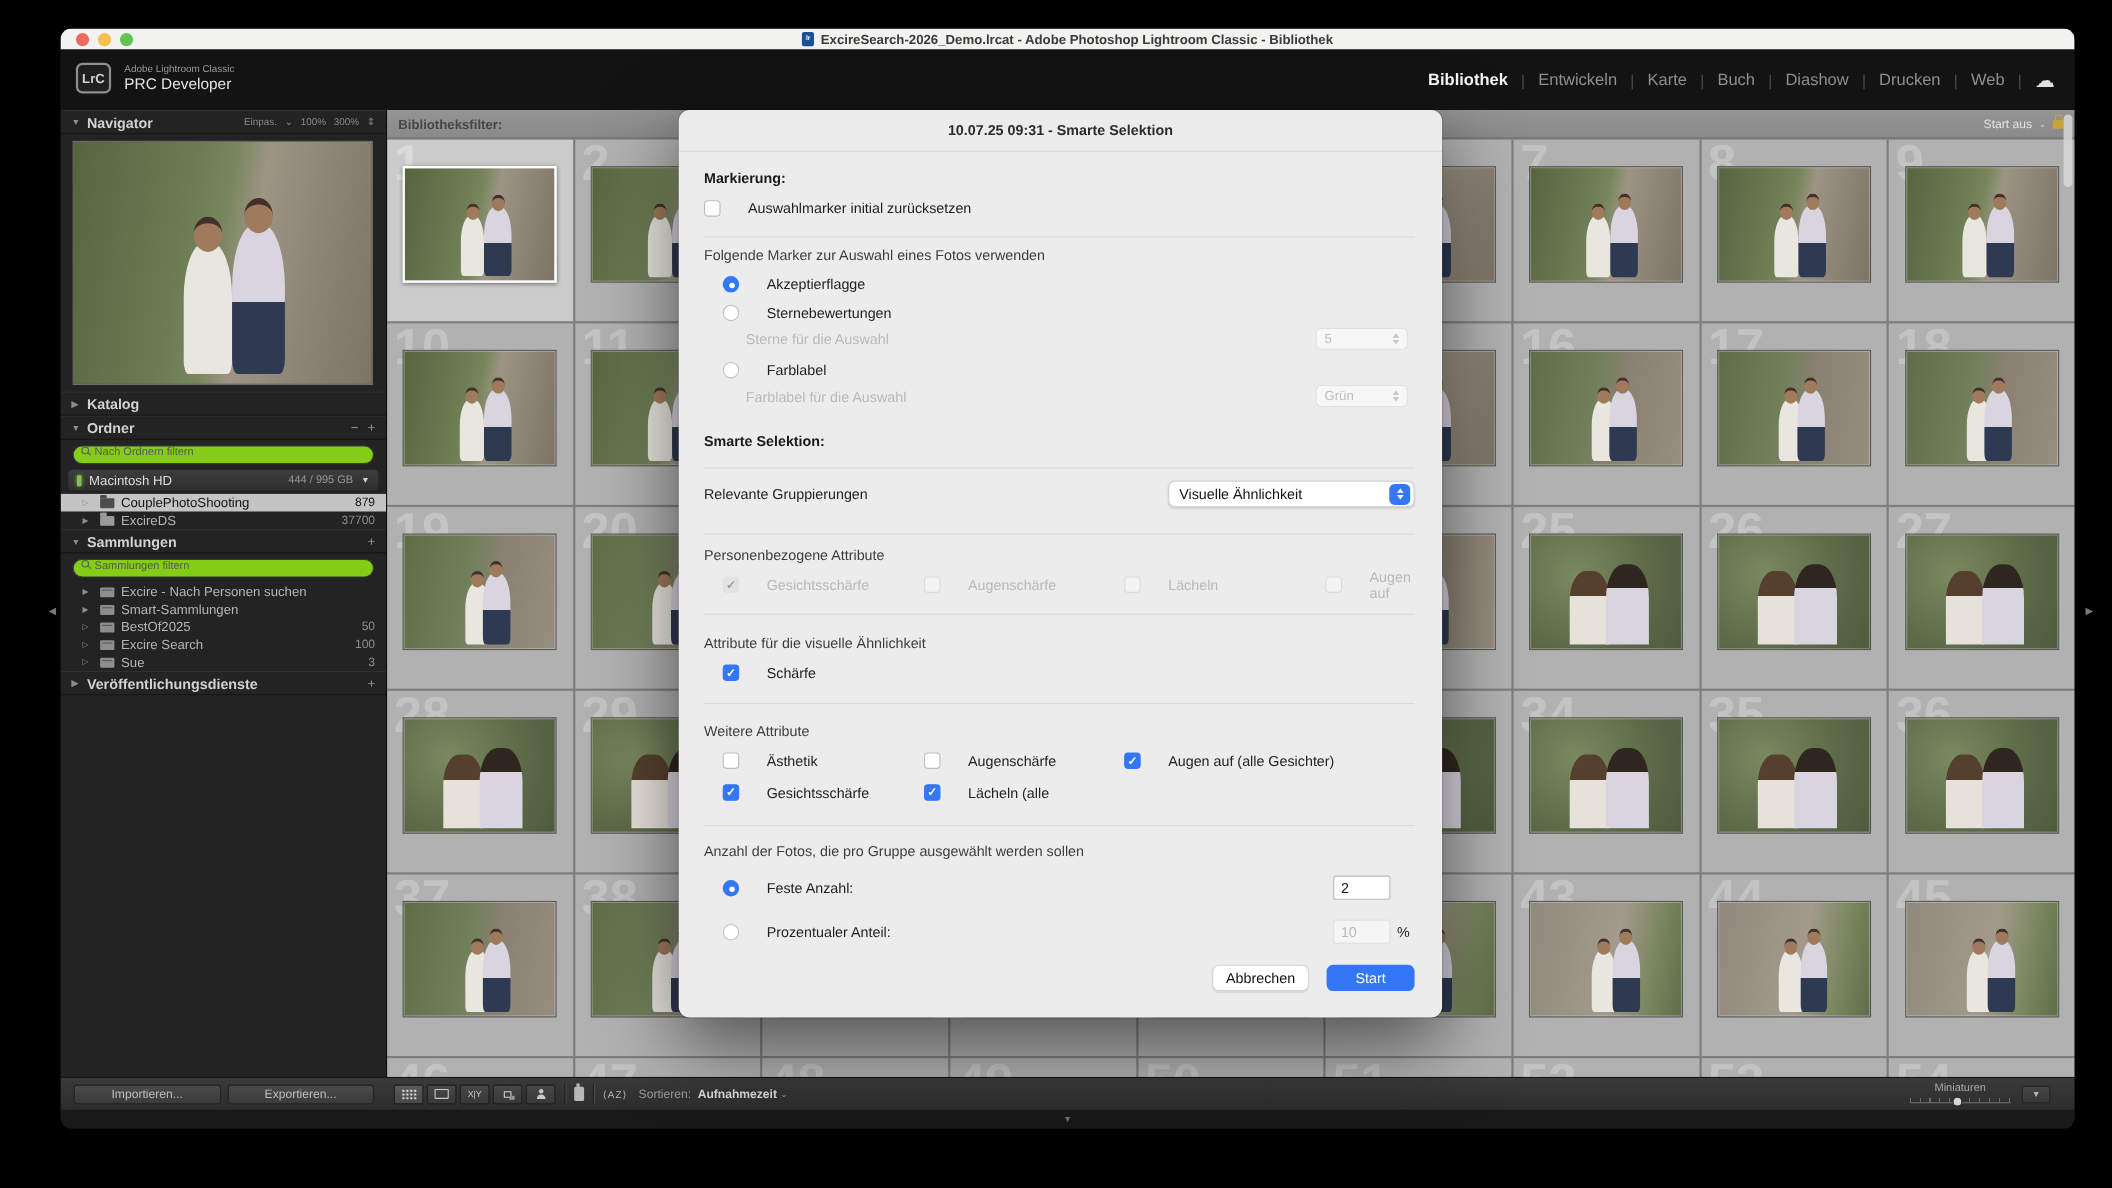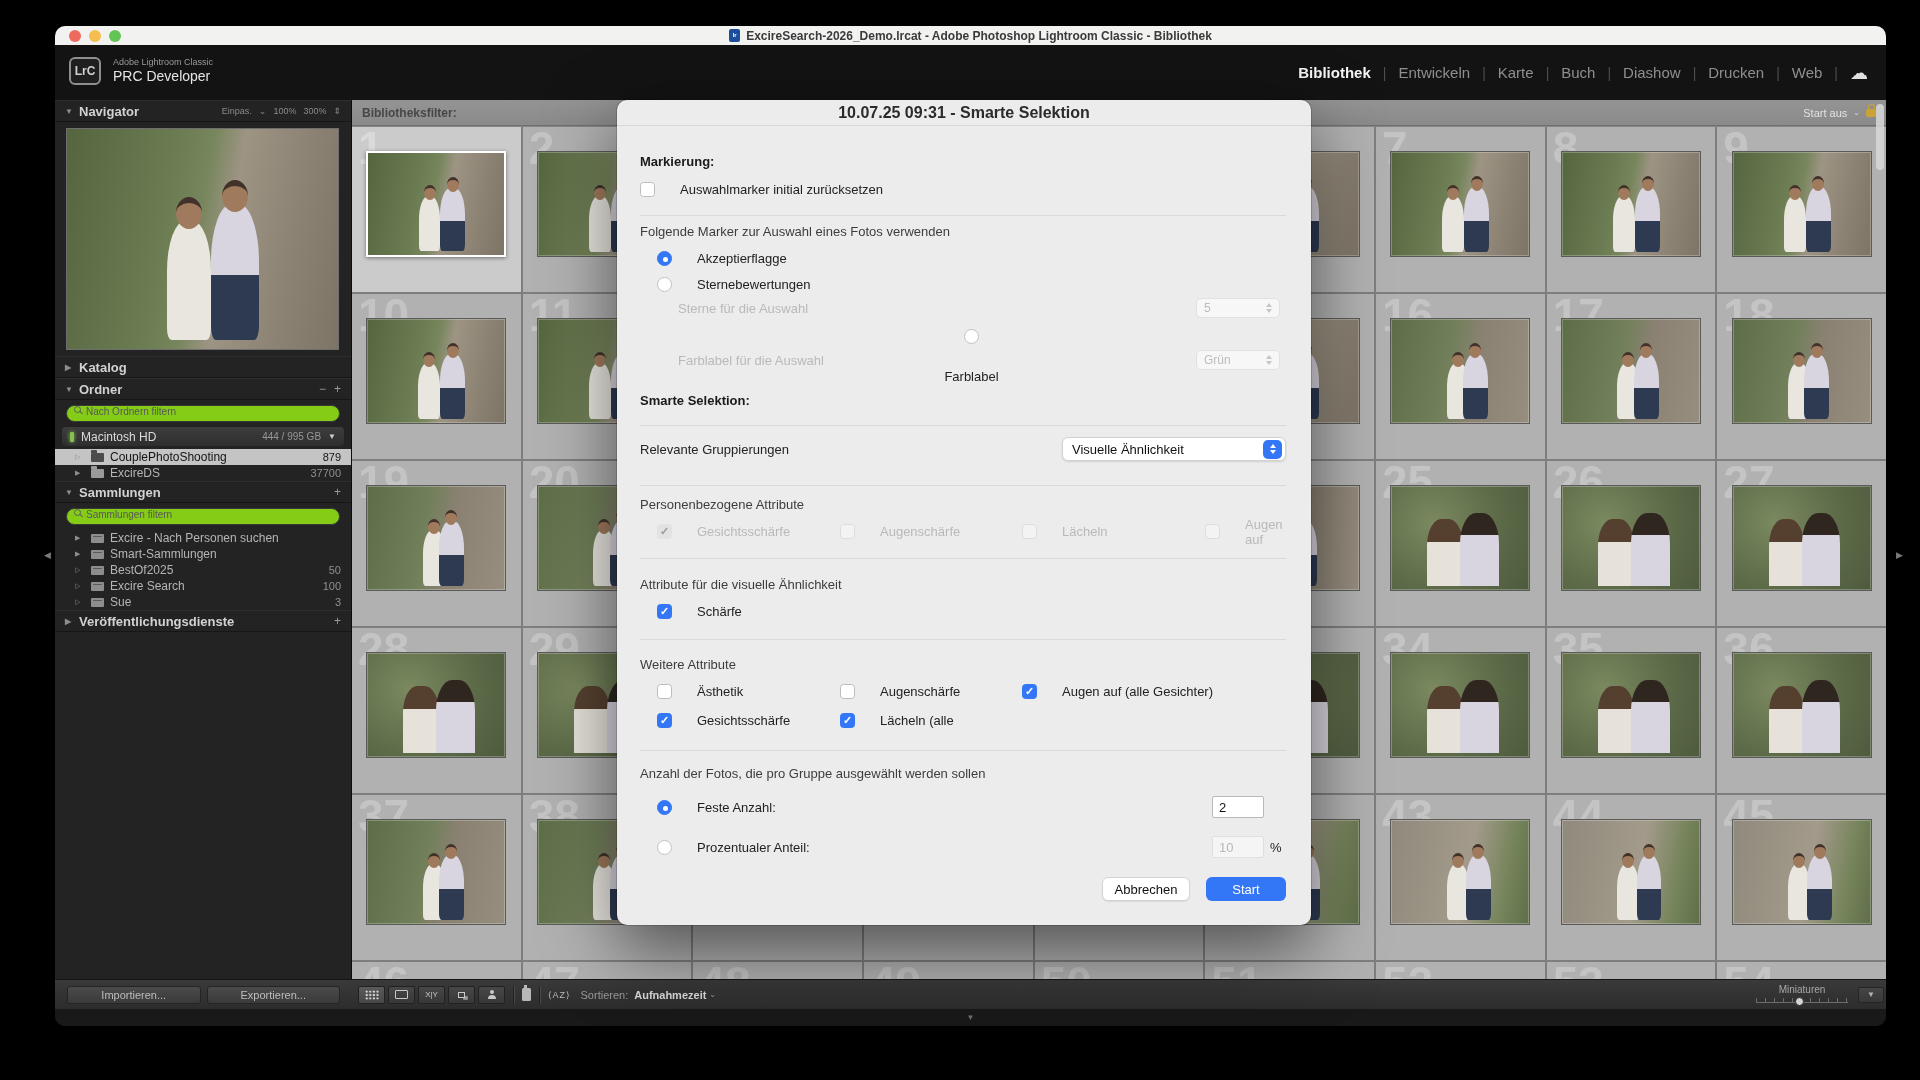--- a/index.html
+++ b/index.html
@@ -102,35 +102,35 @@
   .icon-people{width:12px;height:9px;position:relative;}
   .icon-people::before{content:"";position:absolute;top:0;left:4px;width:4px;height:4px;border-radius:50%;background:#c9c9c9;}
   .icon-people::after{content:"";position:absolute;bottom:0;left:2px;width:8px;height:4px;border-radius:4px 4px 0 0;background:#c9c9c9;}
   .tb-div{width:1px;height:18px;background:#202020;margin:0 8px;box-shadow:1px 0 0 #4a4a4a;}
   .icon-spray{width:9px;height:13px;background:#b8b8b8;border-radius:1.5px;position:relative;}
   .icon-spray::before{content:"";position:absolute;top:-3px;left:2px;width:3px;height:3px;background:#b8b8b8;}
   .azsort{font-size:9px;color:#bdbdbd;letter-spacing:1px;}
   .sortlbl{font-size:11px;color:#9a9a9a;margin-left:10px;}
   .sortval{font-size:11px;color:#d8d8d8;margin-left:6px;font-weight:700;}
   .sortcar{font-size:8px;color:#9a9a9a;margin-left:3px;}
-  .tb-right{margin-left:auto;display:flex;align-items:center;gap:10px;padding-right:2px;justify-content:flex-end;}
+  .tb-right{margin-left:auto;display:flex;align-items:center;gap:10px;padding-right:22px;justify-content:flex-end;}
   .thumbwrap{display:flex;flex-direction:column;align-items:center;}
   .thumblbl{font-size:10px;color:#a8a8a8;}
   .slider{position:relative;width:92px;height:10px;margin-top:1px;}
   .slider .track{position:absolute;left:0;right:0;top:6px;height:1px;background:#6b6b6b;}
   .slider .ticks{position:absolute;left:0;right:0;top:2px;height:4px;background:repeating-linear-gradient(to right,#6b6b6b 0 1px,transparent 1px 9px);}
   .slider .thumb{position:absolute;left:42%;top:1px;width:9px;height:9px;border-radius:50%;background:#d6d6d6;border:1px solid #2a2a2a;}
   .tb-drop{width:26px;height:16px;border:1px solid #242424;border-radius:2px;background:linear-gradient(#454545,#383838);color:#b5b5b5;font-size:8px;display:flex;align-items:center;justify-content:center;}
   .bottomstrip{position:absolute;left:0;bottom:0;right:0;height:17px;background:#191919;display:flex;align-items:center;justify-content:center;color:#6d6d6d;font-size:8px;}
 
   .edgearrow{position:absolute;color:#7a7a7a;font-size:9px;z-index:5;}
 
   
   .dialog{position:absolute;left:617px;top:100px;width:694px;height:825px;background:#ececec;border-radius:10px;box-shadow:0 25px 70px rgba(0,0,0,.55),0 0 0 1px rgba(0,0,0,.15);z-index:10;overflow:hidden;}
-  .dlg-title{height:26px;display:flex;align-items:center;justify-content:center;font-size:16px;font-weight:700;color:#2b2b2b;border-bottom:1px solid #d8d8d8;}
+  .dlg-title{height:38px;display:flex;align-items:center;justify-content:center;font-size:13px;font-weight:700;color:#2b2b2b;border-bottom:1px solid #d8d8d8;}
   .dlg-body{position:absolute;left:23px;right:25px;top:31px;bottom:0;font-size:13px;color:#222;}
   .dlg-h{font-weight:700;color:#1a1a1a;font-size:13px;height:16px;}
   .dlg-sub{color:#3d3d3d;height:16px;}
   .dlg-hr{border:none;border-top:1px solid #dadada;margin:0;}
   .crow{display:flex;align-items:center;gap:25px;height:15px;}
   .cb{width:15px;height:15px;border-radius:3.5px;border:1px solid #bcbcbc;background:#fff;flex:0 0 auto;position:relative;}
   .cb.checked{background:#3477f6;border-color:#3477f6;}
   .cb.checked::after{content:"✓";position:absolute;left:0;top:0;right:0;bottom:0;color:#fff;font-size:11px;font-weight:700;display:flex;align-items:center;justify-content:center;}
   .cb.disabled{background:#f3f3f3;border-color:#dcdcdc;}
   .cb.disabled.checked{background:#e2e2e2;border-color:#e2e2e2;}
@@ -742,21 +742,21 @@
         <span class="sublbl">Sterne für die Auswahl</span>
         <span class="ddl-dis">
           <span>5</span>
           <span class="stp">
               <span class="tri-u"></span>
               <span class="tri-d"></span>
             </span>
         </span>
       </div>
 
-      <div class="crow indent" style="margin-top:11px;flex-direction:column;">
+      <div class="crow indent" style="margin-top:11px;">
         <span class="rb"></span>
         <span>Farblabel</span>
       </div>
       <div class="subrow" style="margin-top:6px;">
         <span class="sublbl">Farblabel für die Auswahl</span>
         <span class="ddl-dis">
           <span>Grün</span>
           <span class="stp">
               <span class="tri-u"></span>
               <span class="tri-d"></span>

